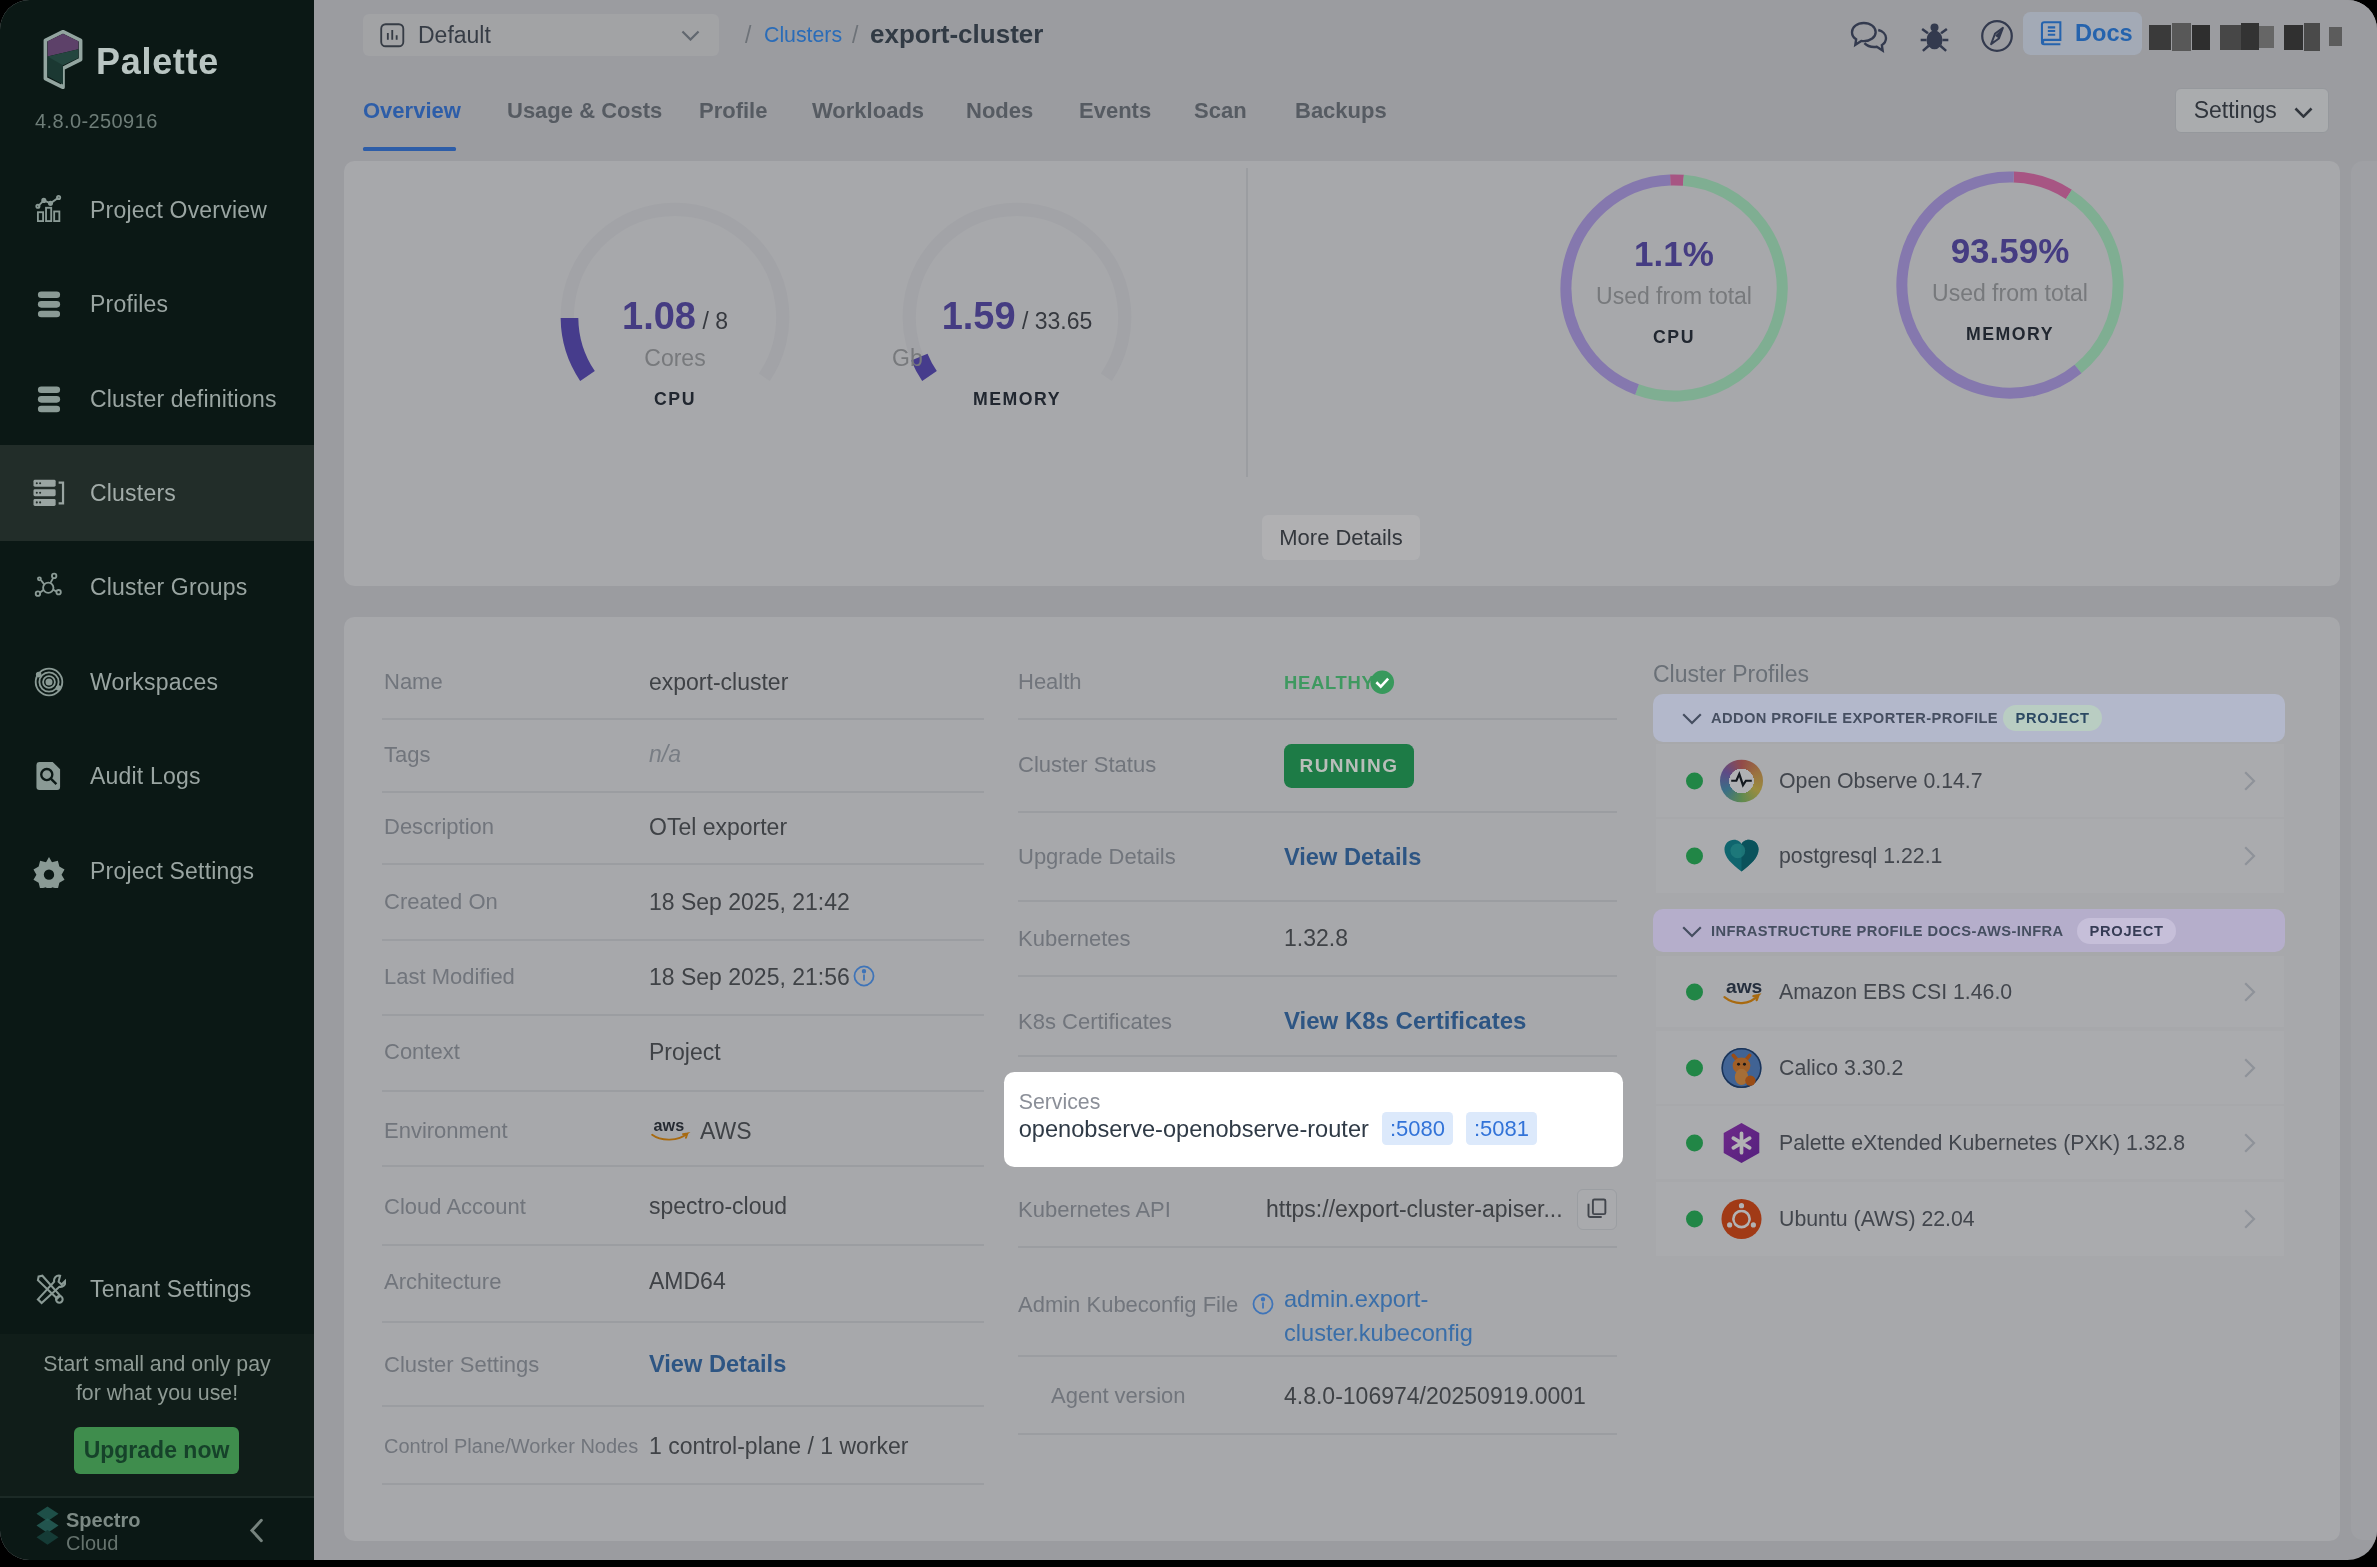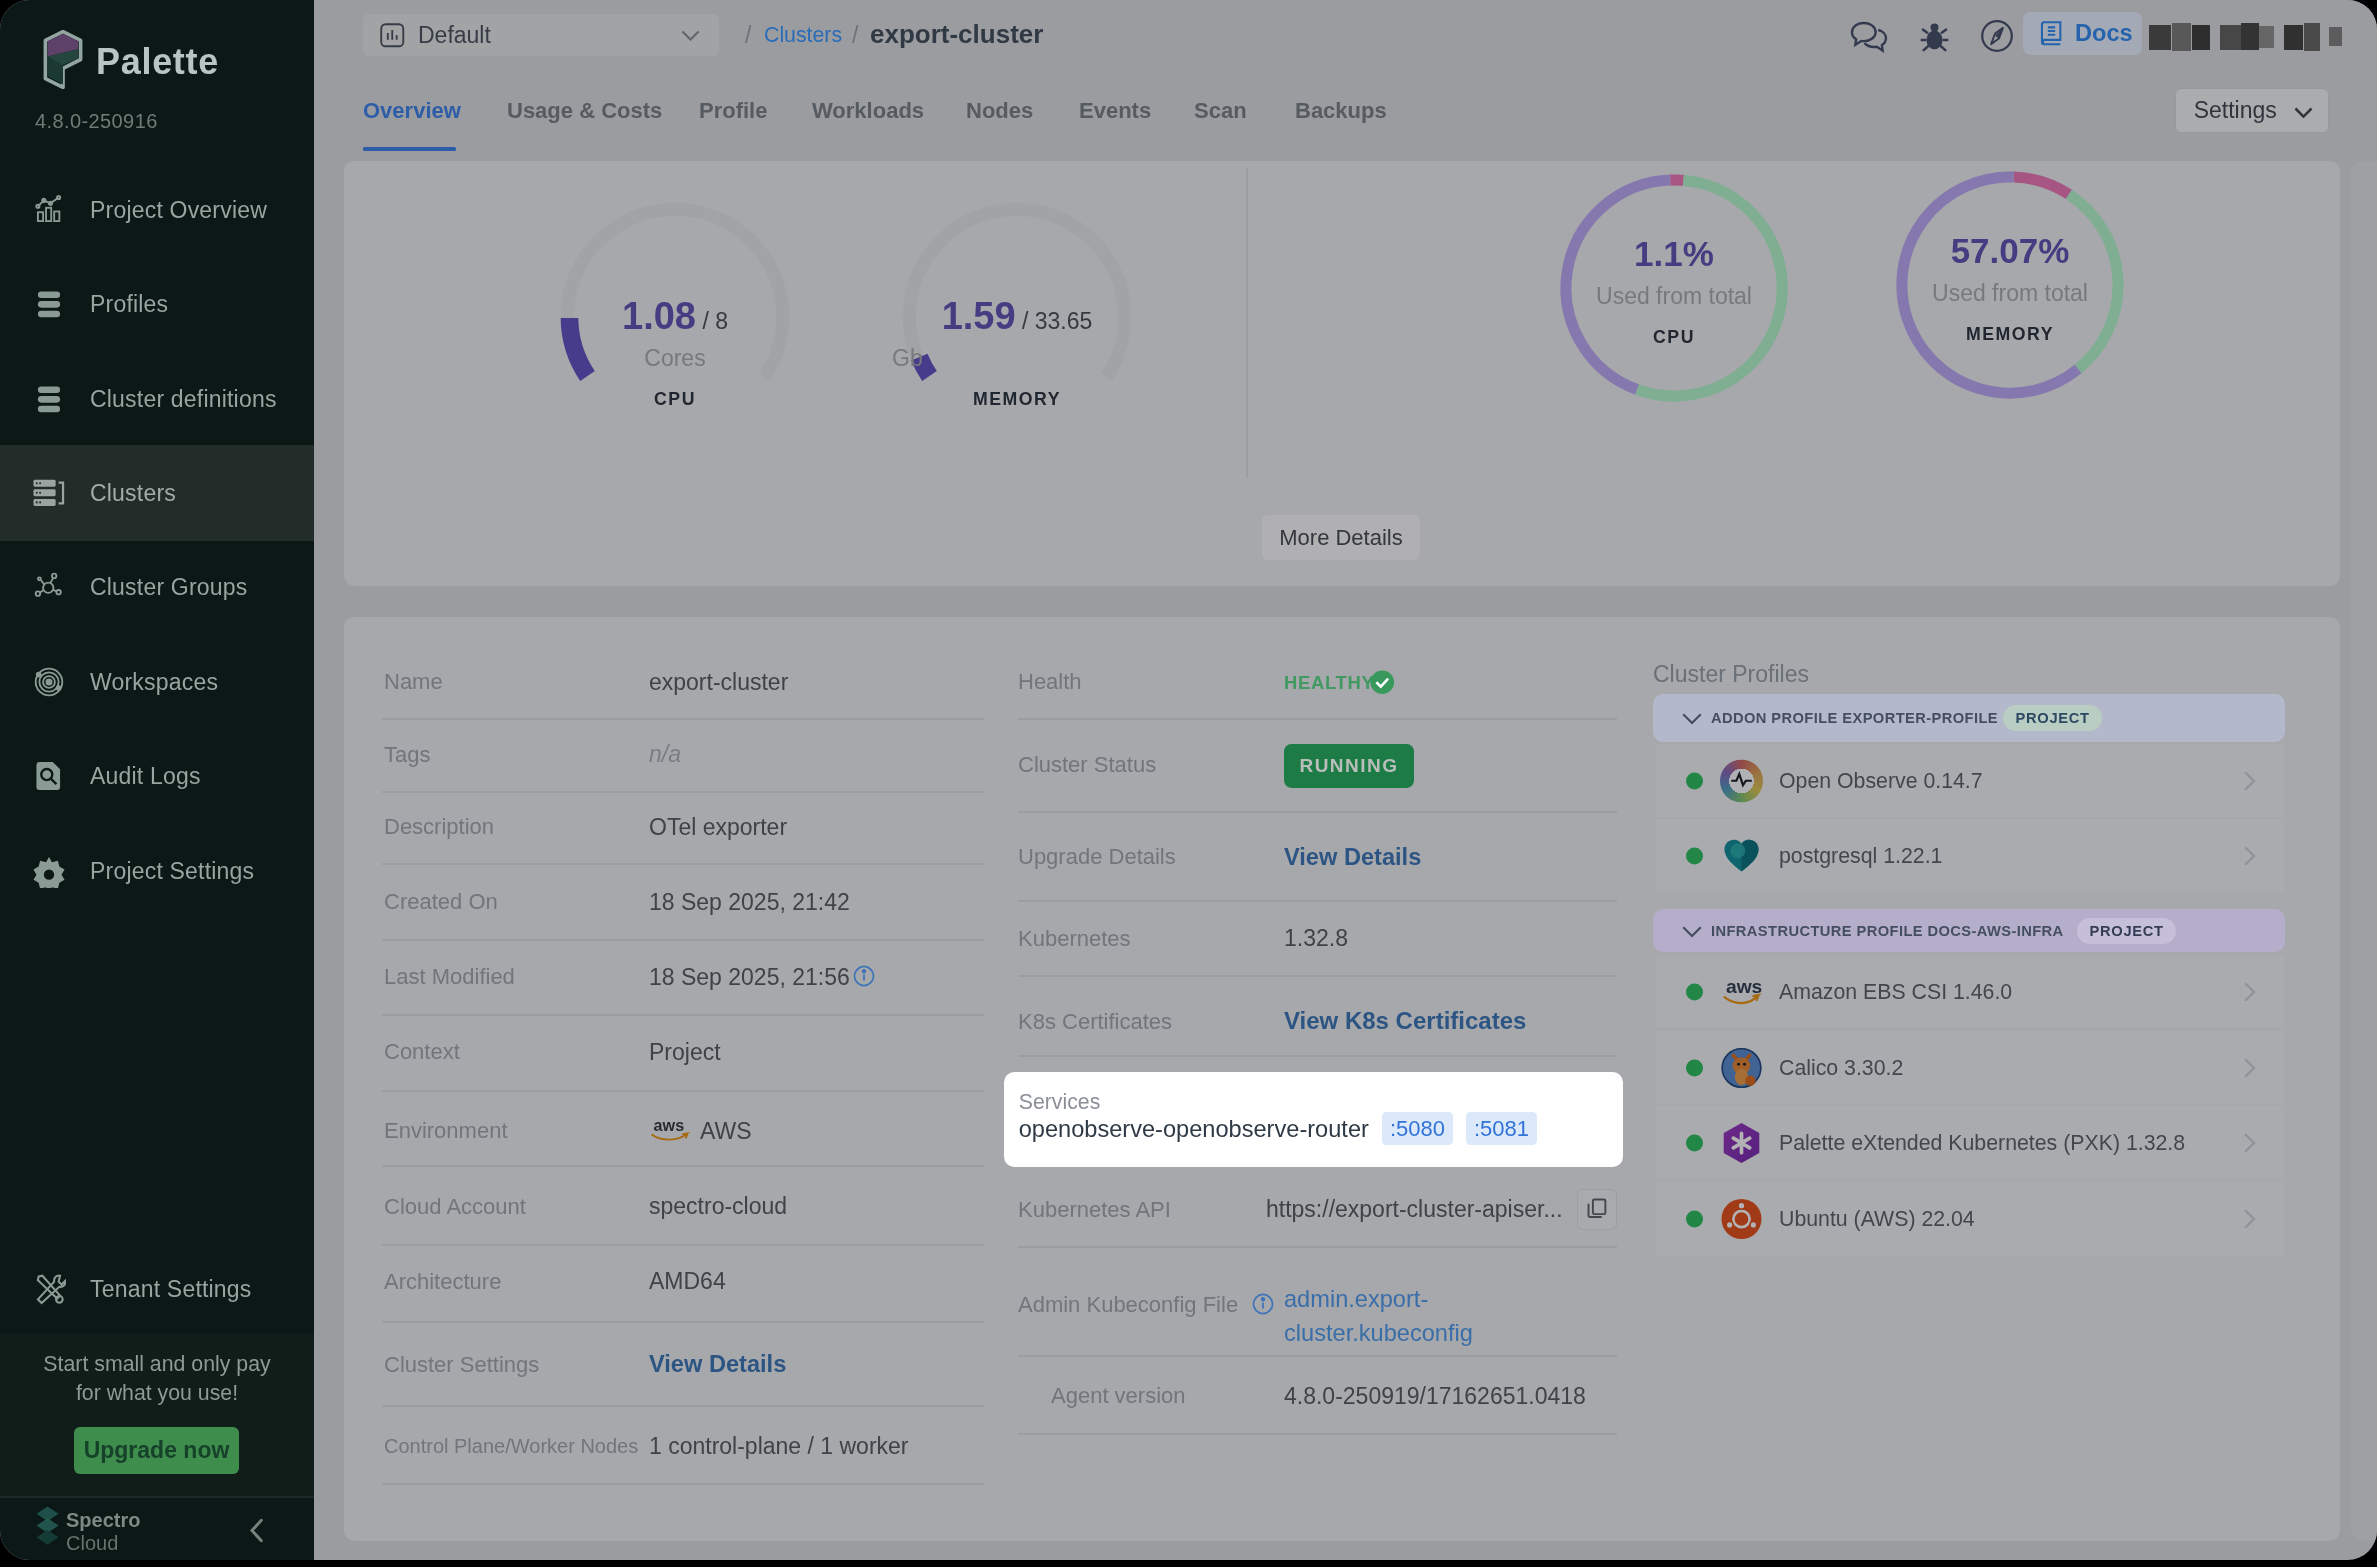--- a/index.html
+++ b/index.html
@@ -128,21 +128,21 @@
       </svg>
       <div class="abs" style="left:1205px;top:73px;width:250px;text-align:center;font-size:35px;font-weight:bold;color:#453c82;">1.1%</div>
       <div class="abs" style="left:1205px;top:122px;width:250px;text-align:center;font-size:23px;color:#77797c;">Used from total</div>
       <div class="abs" style="left:1205px;top:166px;width:250px;text-align:center;font-size:17.7px;font-weight:bold;color:#212730;letter-spacing:1.5px;">CPU</div>
 
       <svg class="abs" style="left:1541px;top:-0.7px;" width="250" height="250" viewBox="0 0 340 340" fill="none">
         <path d="M 175.1 23.1 A 147 147 0 0 1 250.1 46.7" stroke="#a75583" stroke-width="15"></path>
         <path d="M 250.1 46.7 A 147 147 0 0 1 262.5 284.2" stroke="#7fae92" stroke-width="15"></path>
         <path d="M 262.5 284.2 A 147 147 0 1 1 175.1 23.1" stroke="#8578ae" stroke-width="15"></path>
       </svg>
-      <div class="abs" style="left:1541px;top:70px;width:250px;text-align:center;font-size:35px;font-weight:bold;color:#453c82;">57.07%</div>
+      <div class="abs" style="left:1541px;top:70px;width:250px;text-align:center;font-size:35px;font-weight:bold;color:#453c82;">93.59%</div>
       <div class="abs" style="left:1541px;top:119px;width:250px;text-align:center;font-size:23px;color:#77797c;">Used from total</div>
       <div class="abs" style="left:1541px;top:163px;width:250px;text-align:center;font-size:17.7px;font-weight:bold;color:#212730;letter-spacing:1.5px;">MEMORY</div>
 
       <div class="abs" style="left:918px;top:354px;width:158px;height:45px;background:#b0b0b2;border-radius:5.9px;text-align:center;line-height:45px;font-size:22px;color:#33373d;">More Details</div>
     </div>
 
     <div class="card" id="card2" style="left:30px;top:617px;width:1996px;height:924px;">
 
       <div class="abs lbl" style="left:40px;top:52px;">Name</div>
         <div class="abs val" style="left:305px;top:52px;">export-cluster</div>
@@ -210,21 +210,21 @@
         </svg>
       </div>
       <div class="abs lbl" style="left:674px;top:675px;">Admin Kubeconfig File</div>
       <svg class="abs" style="left:908px;top:676px;" width="22" height="22" viewBox="0 0 30 30" fill="none" stroke="#3f74b8" stroke-width="2.4">
           <circle cx="15" cy="15" r="13"></circle>
           <path d="M15 13 v8"></path>
           <circle cx="15" cy="8.5" r="1.8" fill="#3f74b8"></circle>
         </svg>
       <div class="abs" style="left:940px;top:665px;font-size:23.6px;color:#3a6ea8;line-height:34px;">admin.export-<br>cluster.kubeconfig</div>
       <div class="abs lbl" style="left:674px;top:766px;margin-left:33px;">Agent version</div>
-        <div class="abs val" style="left:940px;top:766px;">4.8.0-250919/17162651.0418</div>
+        <div class="abs val" style="left:940px;top:766px;">4.8.0-106974/20250919.0001</div>
       <div class="row-div" style="left:674px;top:101px;width:599px;"></div>
       <div class="row-div" style="left:674px;top:194px;width:599px;"></div>
       <div class="row-div" style="left:674px;top:283px;width:599px;"></div>
       <div class="row-div" style="left:674px;top:358px;width:599px;"></div>
       <div class="row-div" style="left:674px;top:438px;width:599px;"></div>
       <div class="row-div" style="left:674px;top:629px;width:599px;"></div>
       <div class="row-div" style="left:674px;top:738px;width:599px;"></div>
       <div class="row-div" style="left:674px;top:816px;width:599px;"></div>
 
       <div class="abs" style="left:1309px;top:44px;font-size:23px;color:#6a7077;">Cluster Profiles</div>

